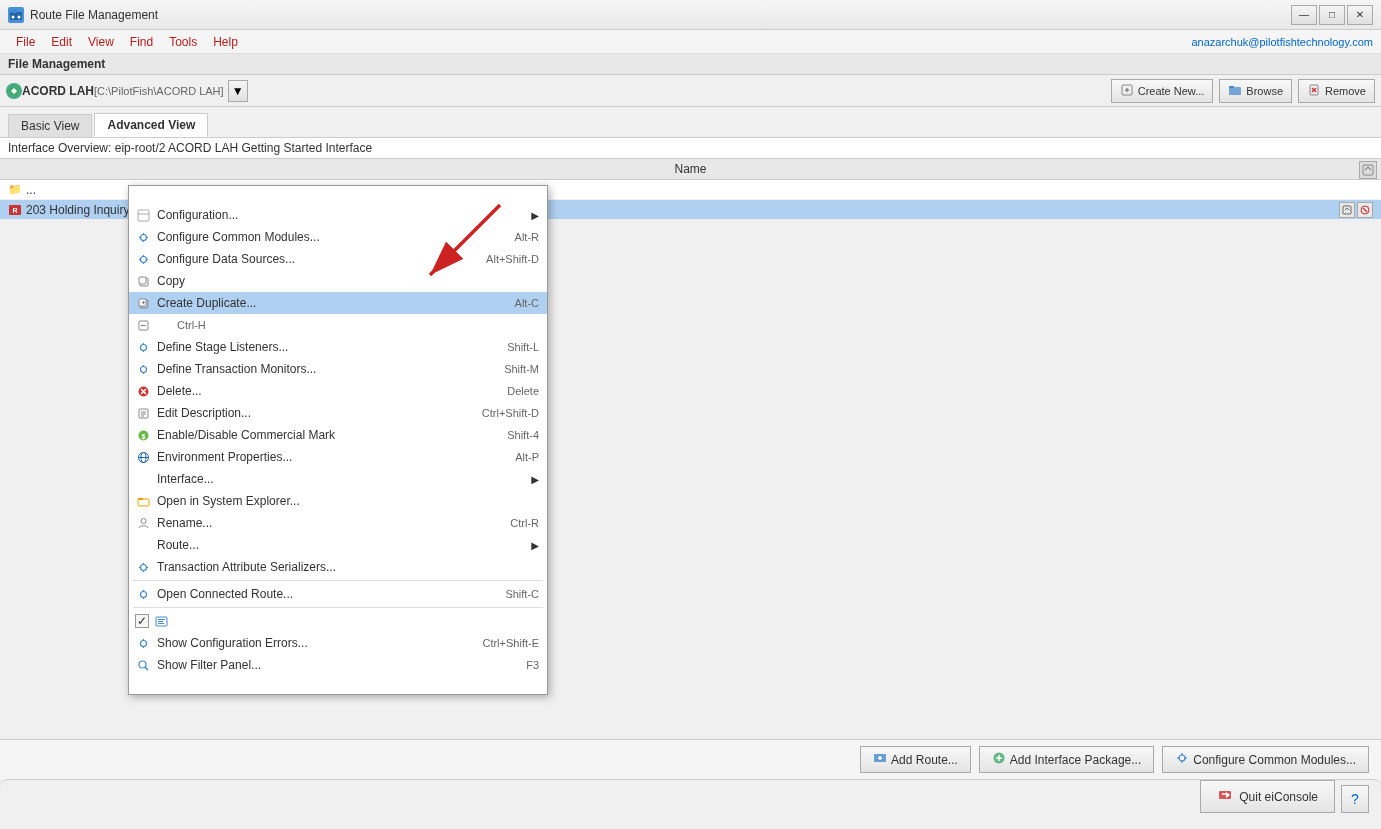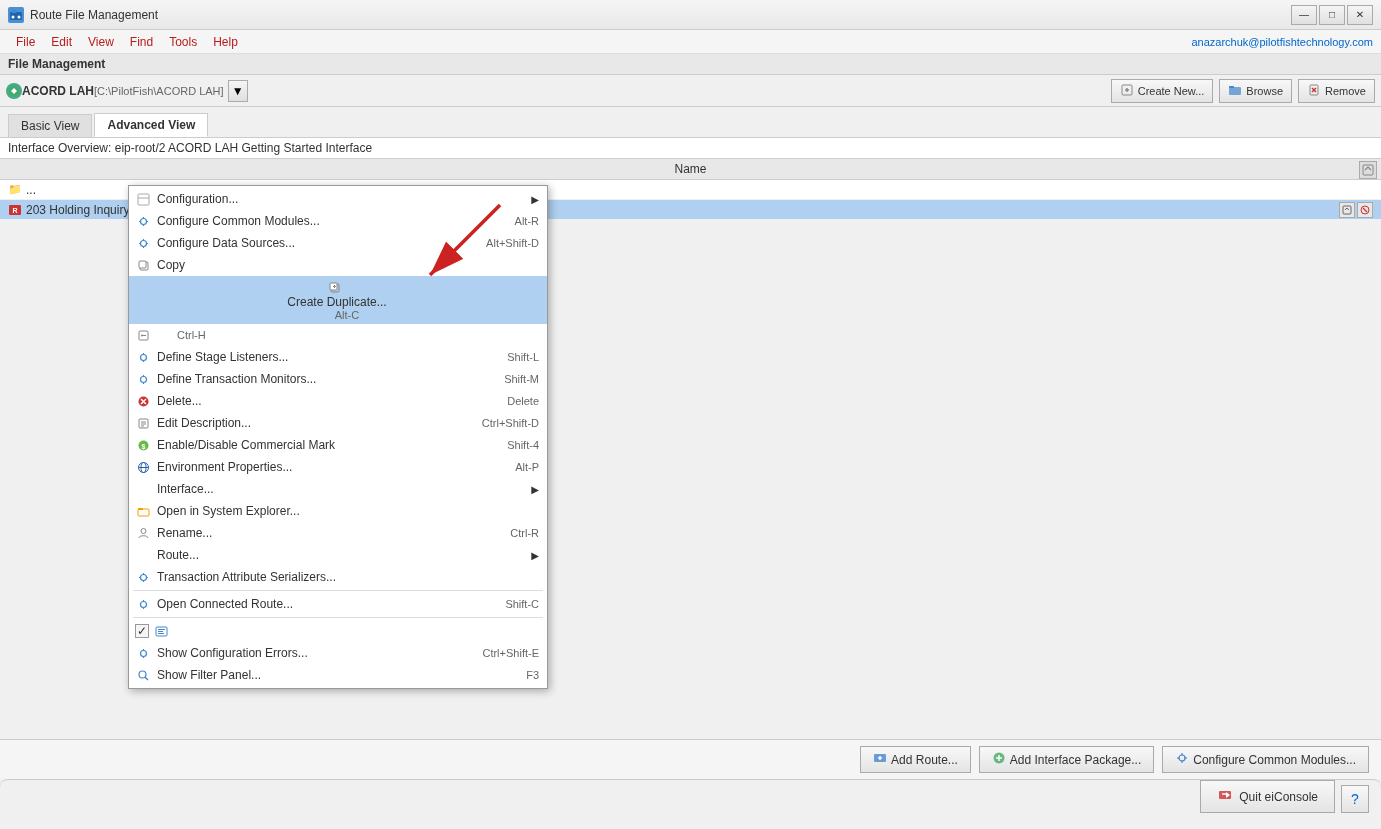--- a/index.html
+++ b/index.html
@@ -75,27 +75,27 @@
     .table-row { display: flex; align-items: center; padding: 2px 8px; border-bottom: 1px solid #f0f0f0; height: 20px; }
     .table-row.selected { background: #afd0f0; }
     .row-icon { width: 14px; height: 14px; margin-right: 4px; flex-shrink: 0; }
     .row-text { font-size: 12px; color: #333; }
     .row-icons-right { margin-left: auto; display: flex; gap: 2px; }
     
     
     .context-menu {
       position: absolute; left: 128px; top: 185px; width: 420px;
       background: white; border: 1px solid #999; box-shadow: 2px 2px 8px rgba(0,0,0,0.3);
-      z-index: 1000; padding: 2px 0;
+      z-index: 1000; padding: 18px 0;
     }
     .ctx-item {
       display: flex; align-items: center; padding: 3px 8px 3px 6px; cursor: pointer;
       font-size: 12px; color: #333; min-height: 22px; position: relative;
     }
-    .ctx-item.highlighted { background: #afd0f0; flex-direction: column; }
+    .ctx-item.highlighted { background: #afd0f0; }
     .ctx-separator { height: 1px; background: #ddd; margin: 2px 4px; }
     .ctx-item-icon { width: 16px; height: 16px; margin-right: 6px; flex-shrink: 0; display: flex; align-items: center; justify-content: center; font-size: 10px; }
     .ctx-item-label { flex: 1; }
     .ctx-item-shortcut { color: #666; font-size: 11px; margin-left: 20px; }
     .ctx-item-arrow { margin-left: auto; font-size: 10px; }
     .ctx-checkbox { width: 14px; height: 14px; border: 1px solid #999; margin-right: 4px; display: flex; align-items: center; justify-content: center; background: #f5f5f5; }
     
     
     .arrow-overlay {
       position: absolute; left: 400px; top: 195px; z-index: 2000; pointer-events: none;

